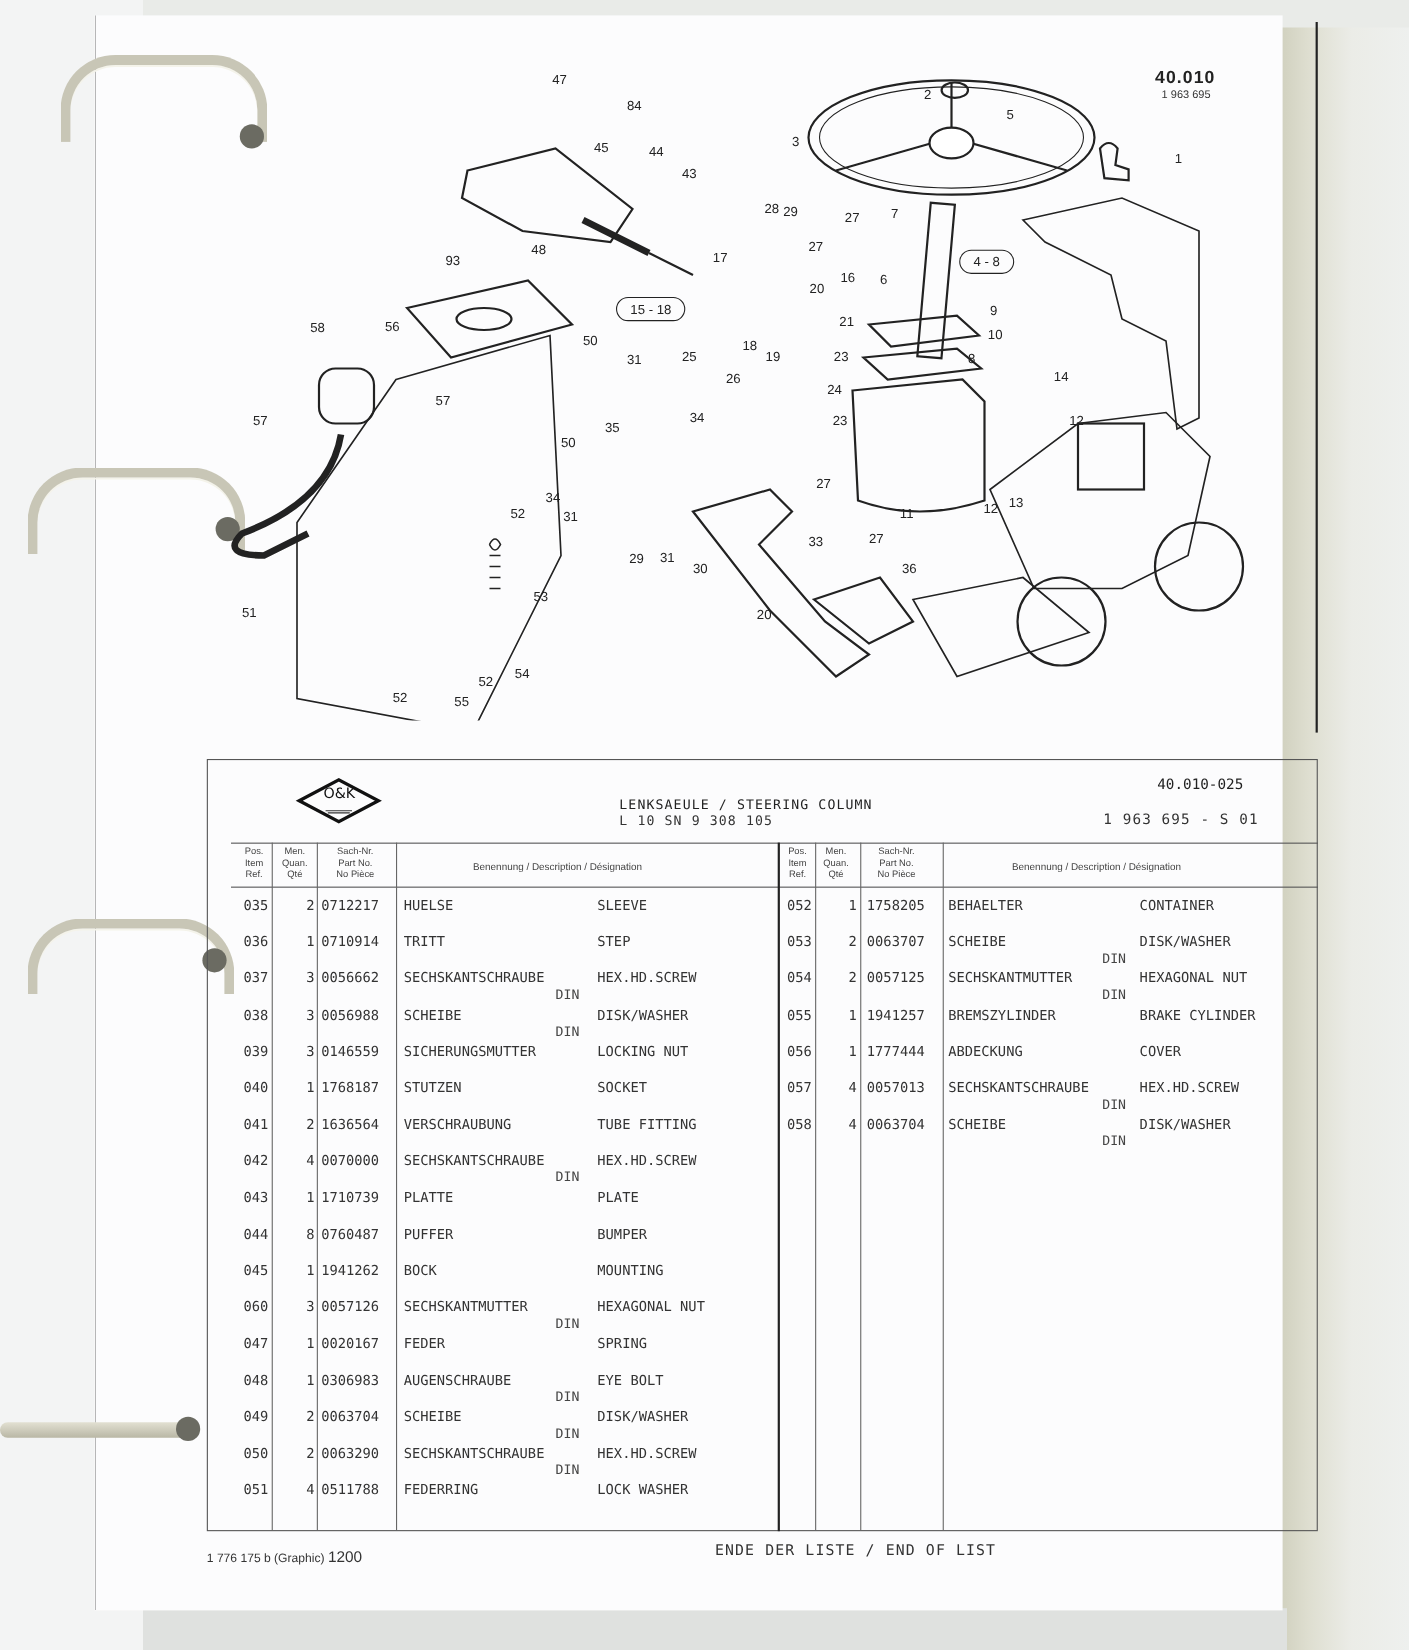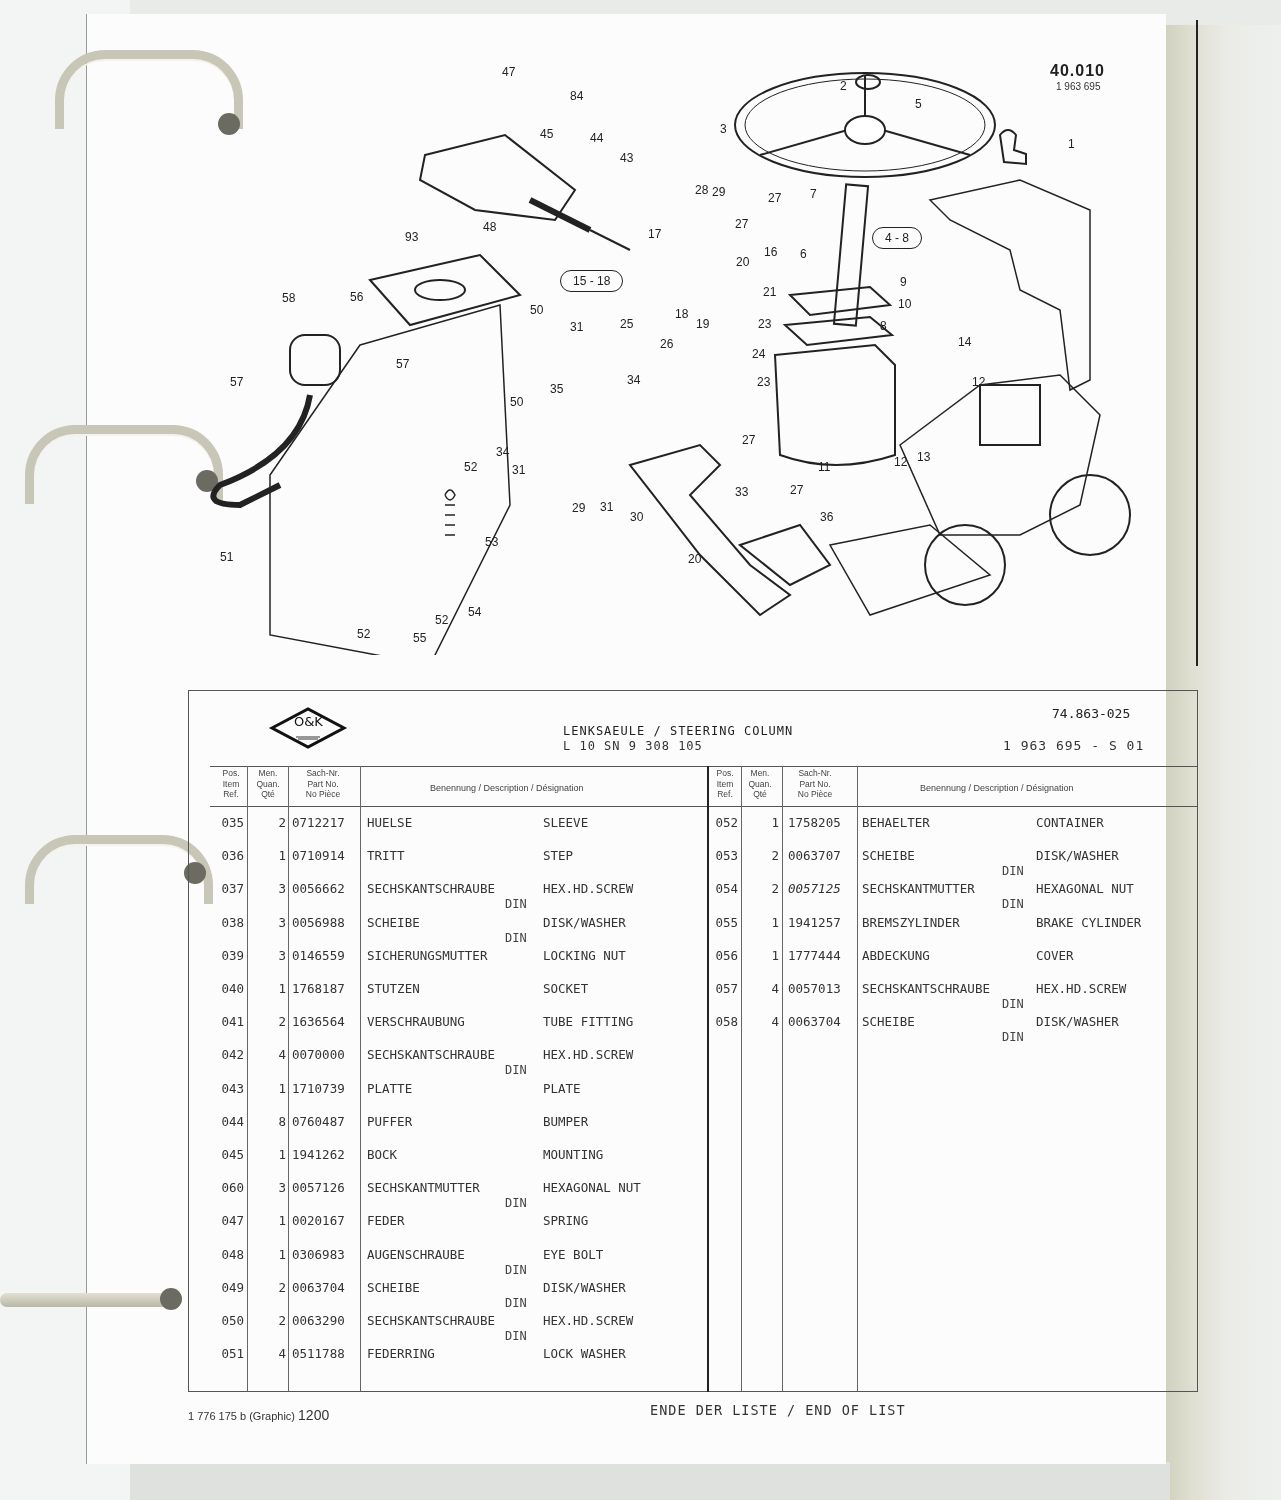--- a/index.html
+++ b/index.html
@@ -199,21 +199,21 @@
 <div class="frame"></div>
 <svg class="logo" viewBox="0 0 80 44">
   <polygon points="4,22 40,3 76,22 40,41" fill="none" stroke="#111" stroke-width="3"></polygon>
   <line x1="28" y1="31" x2="52" y2="31" stroke="#333" stroke-width="1"></line>
   <line x1="30" y1="33" x2="50" y2="33" stroke="#333" stroke-width="1"></line>
 </svg>
 <div style="position:absolute;left:294px;top:714px;font-size:13px;font-family:'DejaVu Sans',sans-serif;color:#111;">O&amp;K</div>
 
 <div class="title-de">LENKSAEULE    / STEERING COLUMN</div>
 <div class="title-sub">L 10    SN   9 308 105</div>
-<div class="page-code">74.863-025</div>
+<div class="page-code">40.010-025</div>
 <div class="page-ref">1 963 695 - S 01</div>
 
 <div class="hdr-line"></div>
 <div class="hdr-line2"></div>
 <div class="mid-line"></div>
 
 <div class="hcell" style="left:216px;top:768px;width:30px;">
   <div>Pos.</div>
     <div>Item</div>
     <div>Ref.</div>
@@ -394,21 +394,21 @@
       <span class="c-pos" style="left: 702px;">053</span>
       <span class="c-qty" style="left: 765px;">2</span>
       <span style="left: 788px;">0063707</span>
       <span style="left: 862px;">SCHEIBE</span>
       <span style="left: 1036px;">DISK/WASHER</span>
     </div>
     <div class="din" style="left: 1002px; top: 864.2px;">DIN</div>
     <div class="row" style="left: 0px; top: 881.4px;">
       <span class="c-pos" style="left: 702px;">054</span>
       <span class="c-qty" style="left: 765px;">2</span>
-      <span style="left: 788px; font-style: italic;">0057125</span>
+      <span style="left: 788px;">0057125</span>
       <span style="left: 862px;">SECHSKANTMUTTER</span>
       <span style="left: 1036px;">HEXAGONAL NUT</span>
     </div>
     <div class="din" style="left: 1002px; top: 897.4px;">DIN</div>
     <div class="row" style="left: 0px; top: 914.6px;">
       <span class="c-pos" style="left: 702px;">055</span>
       <span class="c-qty" style="left: 765px;">1</span>
       <span style="left: 788px;">1941257</span>
       <span style="left: 862px;">BREMSZYLINDER</span>
       <span style="left: 1036px;">BRAKE CYLINDER</span>

